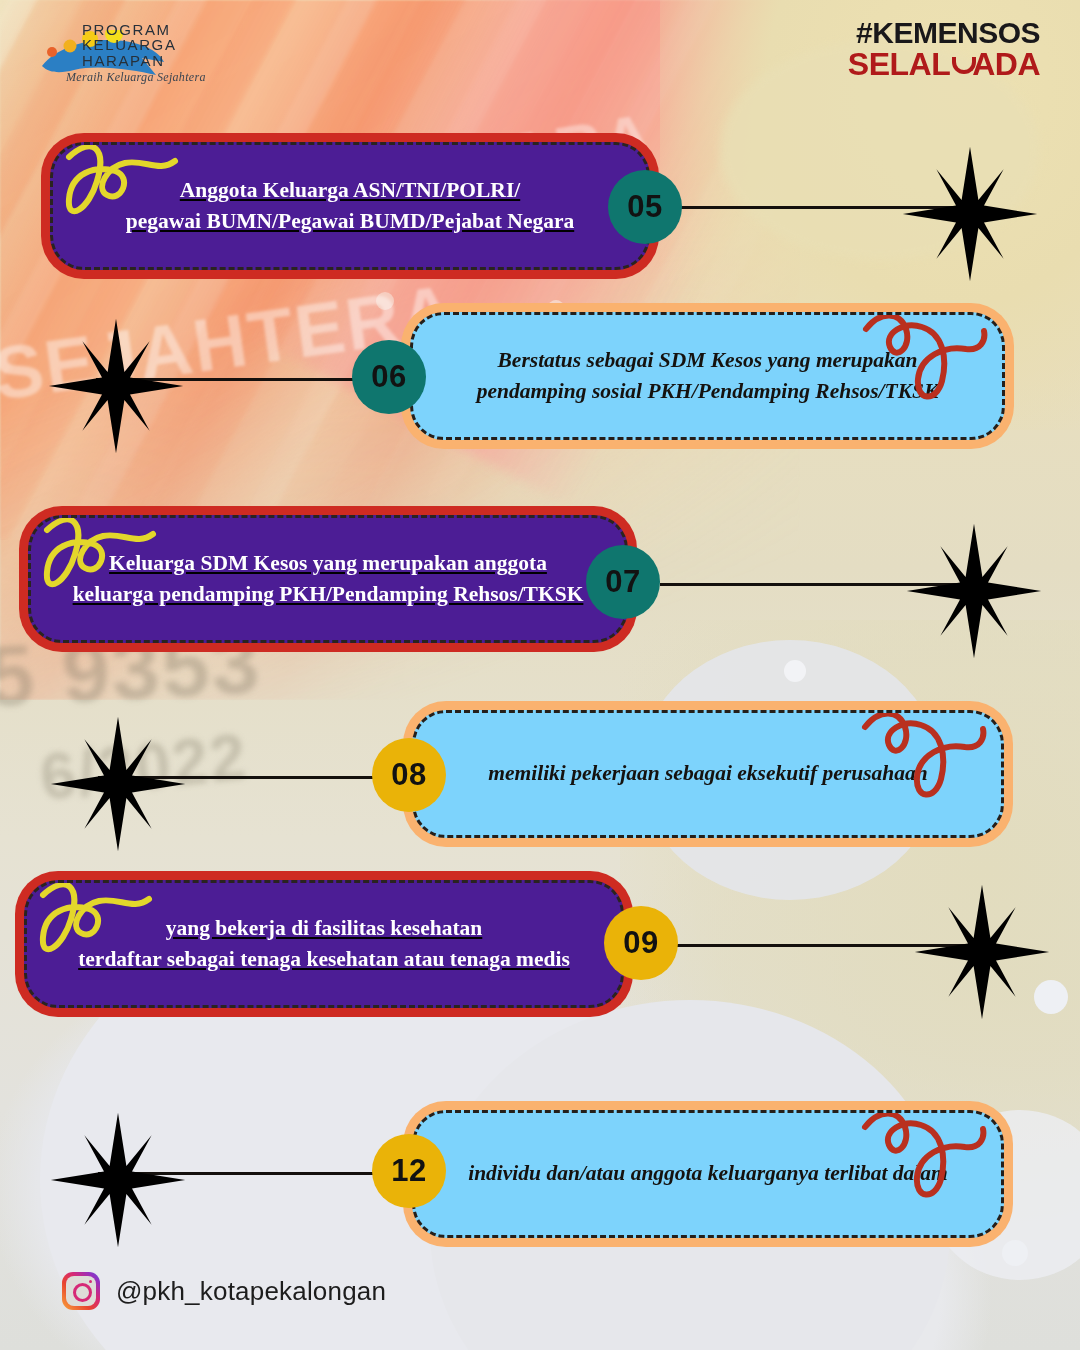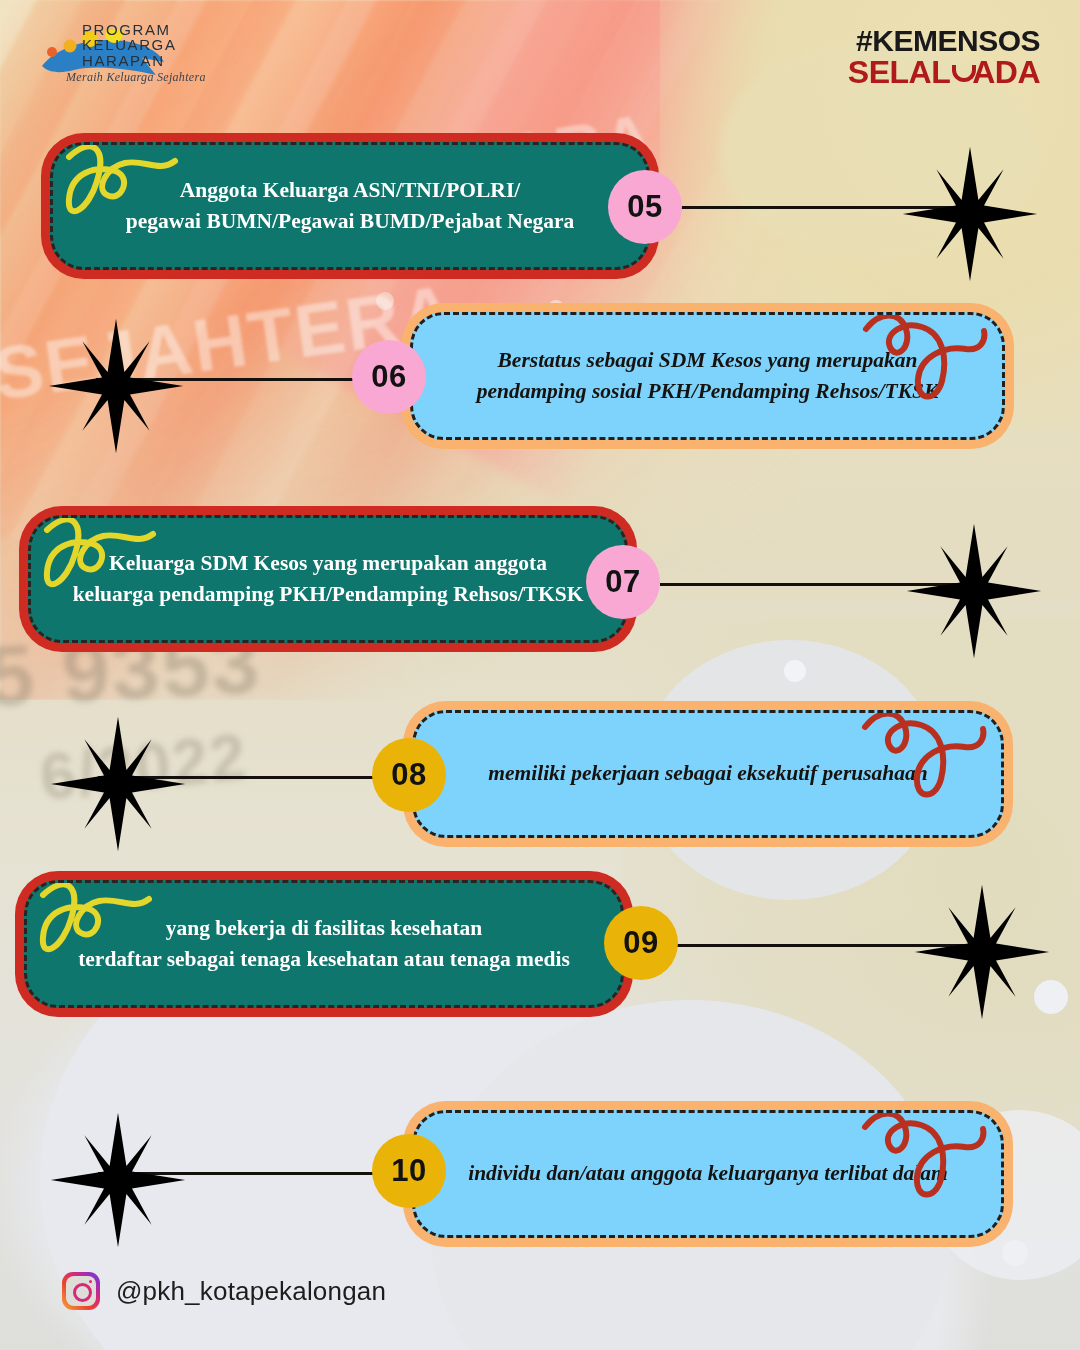--- a/index.html
+++ b/index.html
@@ -123,21 +123,20 @@
   .logo-pkh .tag{
     position:absolute;left:36px;top:62px;
     font-family:"Liberation Serif", serif;
     font-style:italic;font-size:12px;color:#3a4450;letter-spacing:.3px;
   }
 
   .logo-kemensos{
     position:absolute;right:40px;top:18px;text-align:right;
     font-family:"Liberation Sans", sans-serif;font-weight:800;
     line-height:1.0;
-    margin-top:8px;
   }
   .logo-kemensos .k1{font-size:30px;color:#19181a;letter-spacing:-.5px;}
   .logo-kemensos .k2{font-size:32px;color:#b01a1a;letter-spacing:-.5px;display:flex;align-items:center;justify-content:flex-end;gap:1px;}
   .u-smile{display:inline-block;width:20px;height:22px;position:relative;}
   .u-smile::after{
     content:"";position:absolute;left:1px;top:4px;width:16px;height:13px;
     border:4px solid #b01a1a;border-top:none;
     border-radius:0 0 14px 14px;
   }
 
@@ -145,23 +144,24 @@
   .row{position:absolute;left:0;width:1080px;height:170px;}
 
   .card{
     position:absolute;top:12px;height:128px;
     border-radius:34px;
     box-sizing:border-box;
     display:flex;align-items:center;
     overflow:hidden;
   }
   .card-red{
-    background:#0f766e;
+    background:#4c1d95;
     border:3px dashed #2a2320;
     box-shadow:0 0 0 9px #CE2B22;
+    text-decoration:underline;
   }
   .card-orange{
     background:#7dd3fc;
     border:3px dashed #241f1b;
     box-shadow:0 0 0 9px #FAB26F;
     font-style:italic;
   }
   .card-text{
     width:100%;text-align:center;
     font-family:"Liberation Serif", serif;
@@ -182,21 +182,21 @@
   
   .badge{
     position:absolute;top:40px;
     width:74px;height:74px;border-radius:50%;
     display:flex;align-items:center;justify-content:center;
     font-family:"Liberation Sans", sans-serif;
     font-weight:700;font-size:31px;color:#121212;
     letter-spacing:.5px;
     z-index:5;
   }
-  .badge-green{background:#f9a8d4;}
+  .badge-green{background:#0f766e;}
   .badge-cream{background:#eab308;}
 
   
   .line{position:absolute;height:3px;background:#14100d;z-index:2;}
 
   
   .spark{position:absolute;z-index:3;}
 
   
   .footer{
@@ -365,21 +365,21 @@
       <path d="M50 2 L56 40 L74 18 L60 44 L98 50 L60 56 L74 82 L56 60 L50 98 L44 60 L26 82 L40 56 L2 50 L40 44 L26 18 L44 40 Z" fill="#000"></path>
     </svg>
     <div class="card card-orange" style="left:412px;width:592px;">
       <svg class="squig squig-right" width="140" height="120" viewBox="0 0 140 120">
         <path d="M10 24 C24 6, 44 6, 50 24 C56 42, 40 56, 34 42 C28 28, 48 16, 66 22 C86 28, 92 52, 86 76 C80 98, 60 96, 62 74 C64 52, 88 40, 110 44 C124 46, 130 36, 128 26" stroke="#B9301F" stroke-width="6" fill="none" stroke-linecap="round"></path>
       </svg>
       <div class="card-text">
         <div>individu dan/atau anggota keluarganya terlibat dalam</div>
       </div>
     </div>
-    <div class="badge badge-cream" style="left:372px;top:36px;">10</div>
+    <div class="badge badge-cream" style="left:372px;top:36px;">12</div>
   </div>
 
   <div class="footer">
     <div class="ig-icon">
       <span class="ig-dot"></span>
     </div>
     <div class="ig-handle">@pkh_kotapekalongan</div>
   </div>
 
 </div>

